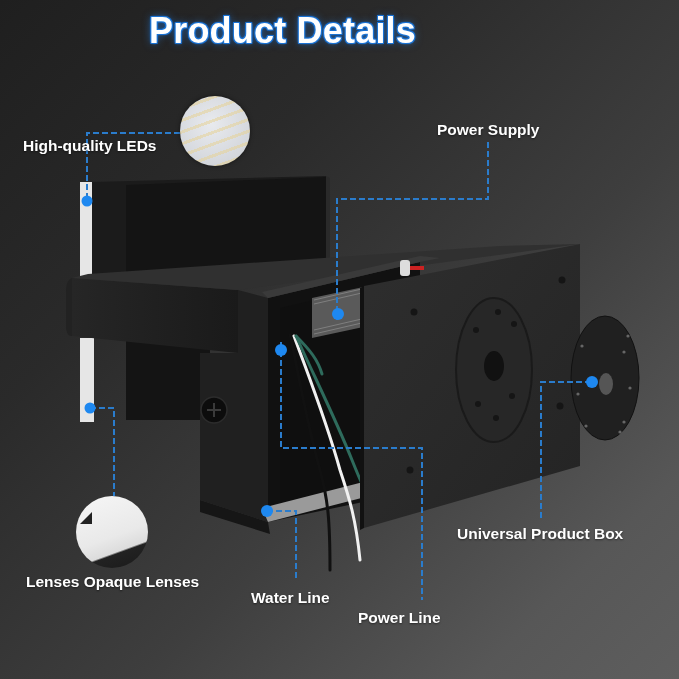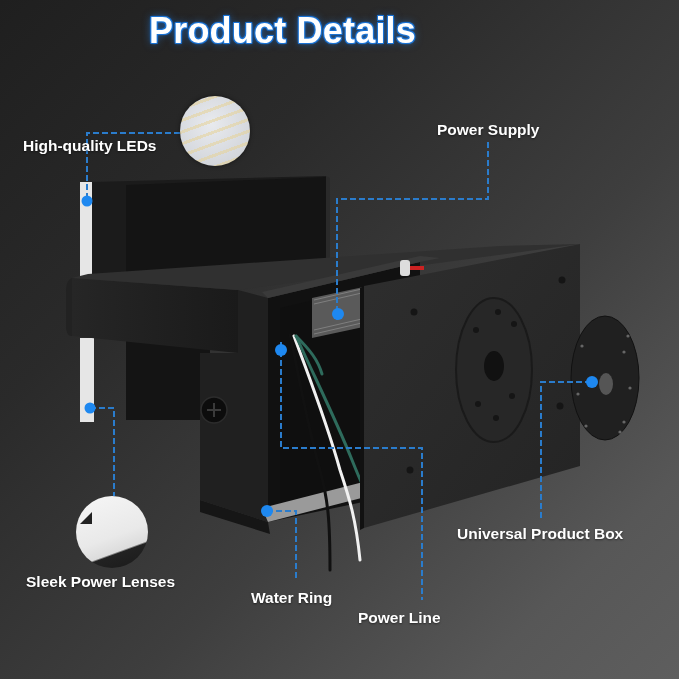--- a/index.html
+++ b/index.html
@@ -167,15 +167,15 @@
 </svg>
 
 <div class="circ-leds"></div>
 <div class="circ-lens">
     <div class="corner"></div>
   </div>
 
 <div class="label" style="left:23px; top:110px;margin-top:27px;">High-quality LEDs</div>
 <div class="label" style="left:437px; top:121px;">Power Supply</div>
 <div class="label" style="left:457px; top:525px;">Universal Product Box</div>
-<div class="label" style="left:26px; top:573px;">Sleek Power Lenses</div>
-<div class="label" style="left:251px; top:589px;">Water Ring</div>
+<div class="label" style="left:26px; top:573px;">Lenses Opaque Lenses</div>
+<div class="label" style="left:251px; top:589px;">Water Line</div>
 <div class="label" style="left:358px; top:609px;">Power Line</div>
 
 </body></html>

